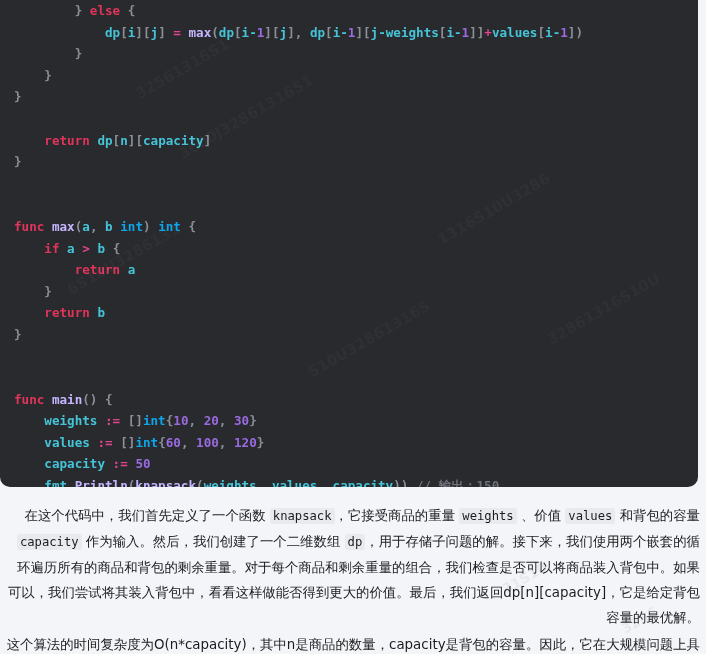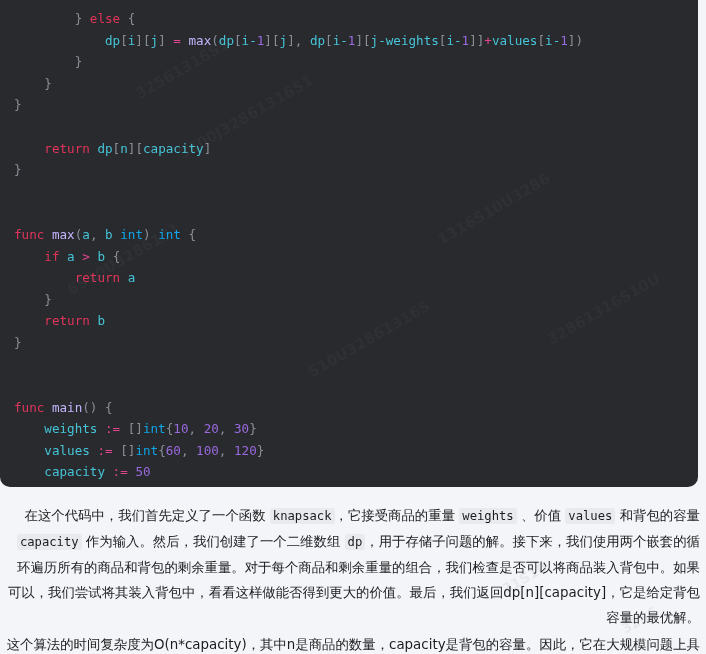--- a/index.html
+++ b/index.html
@@ -21,21 +21,22 @@
     width: 698px;
     height: 487px;
     box-sizing: border-box;
     background: #292a2d;
     border-bottom-left-radius: 10px;
     border-bottom-right-radius: 10px;
     overflow: hidden;
     padding: 0;
   }
   .code-scroll {
-    padding: 8px 0 0 0;
+    padding: 0 0 0 0;
+    font-weight: bold;
   }
   pre.code {
     margin: 0;
     padding: 0 14px;
     font-family: "DejaVu Sans Mono", "Liberation Mono", monospace;
     font-size: 12.6px;
     line-height: 21.6px;
     white-space: pre;
     color: #c5c8c6;
     letter-spacing: 0px;

